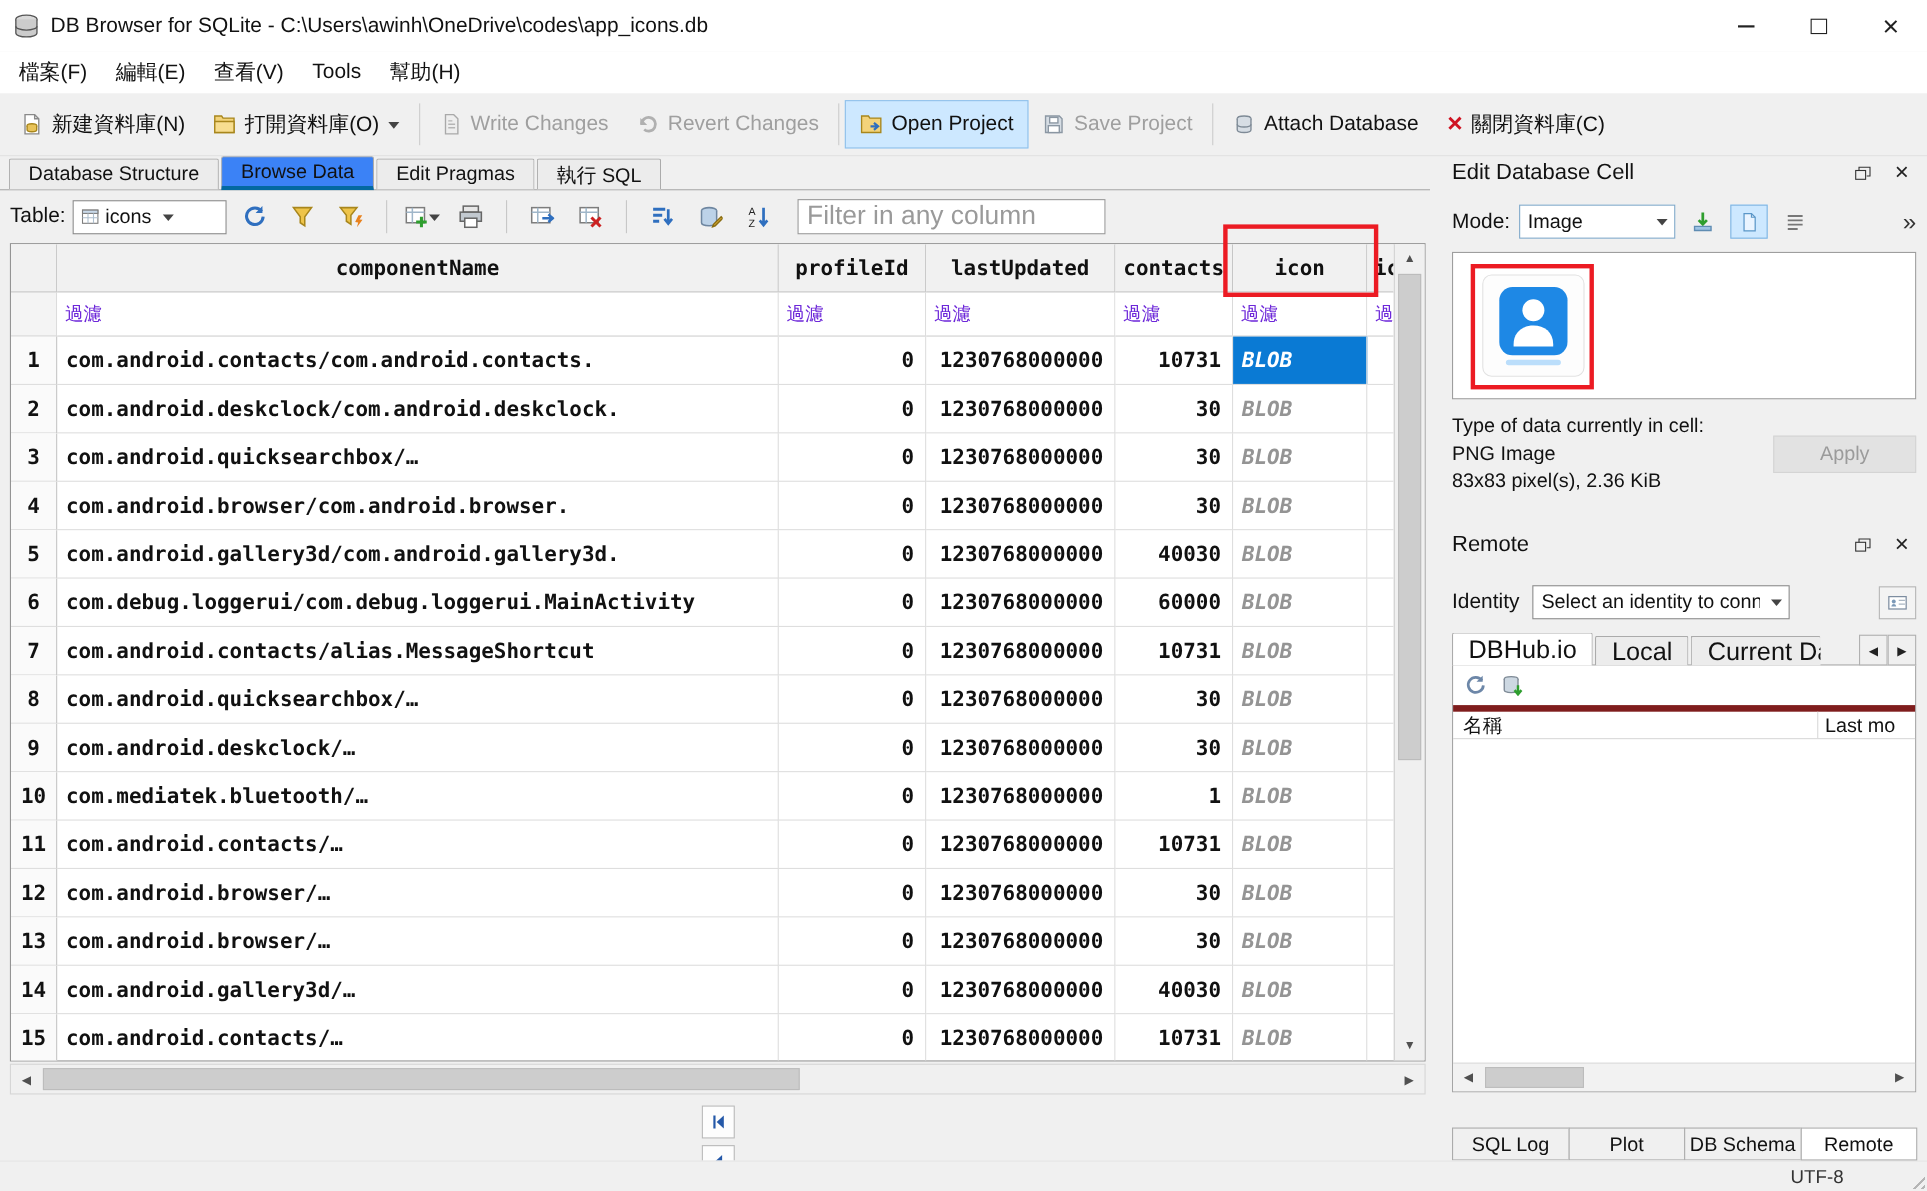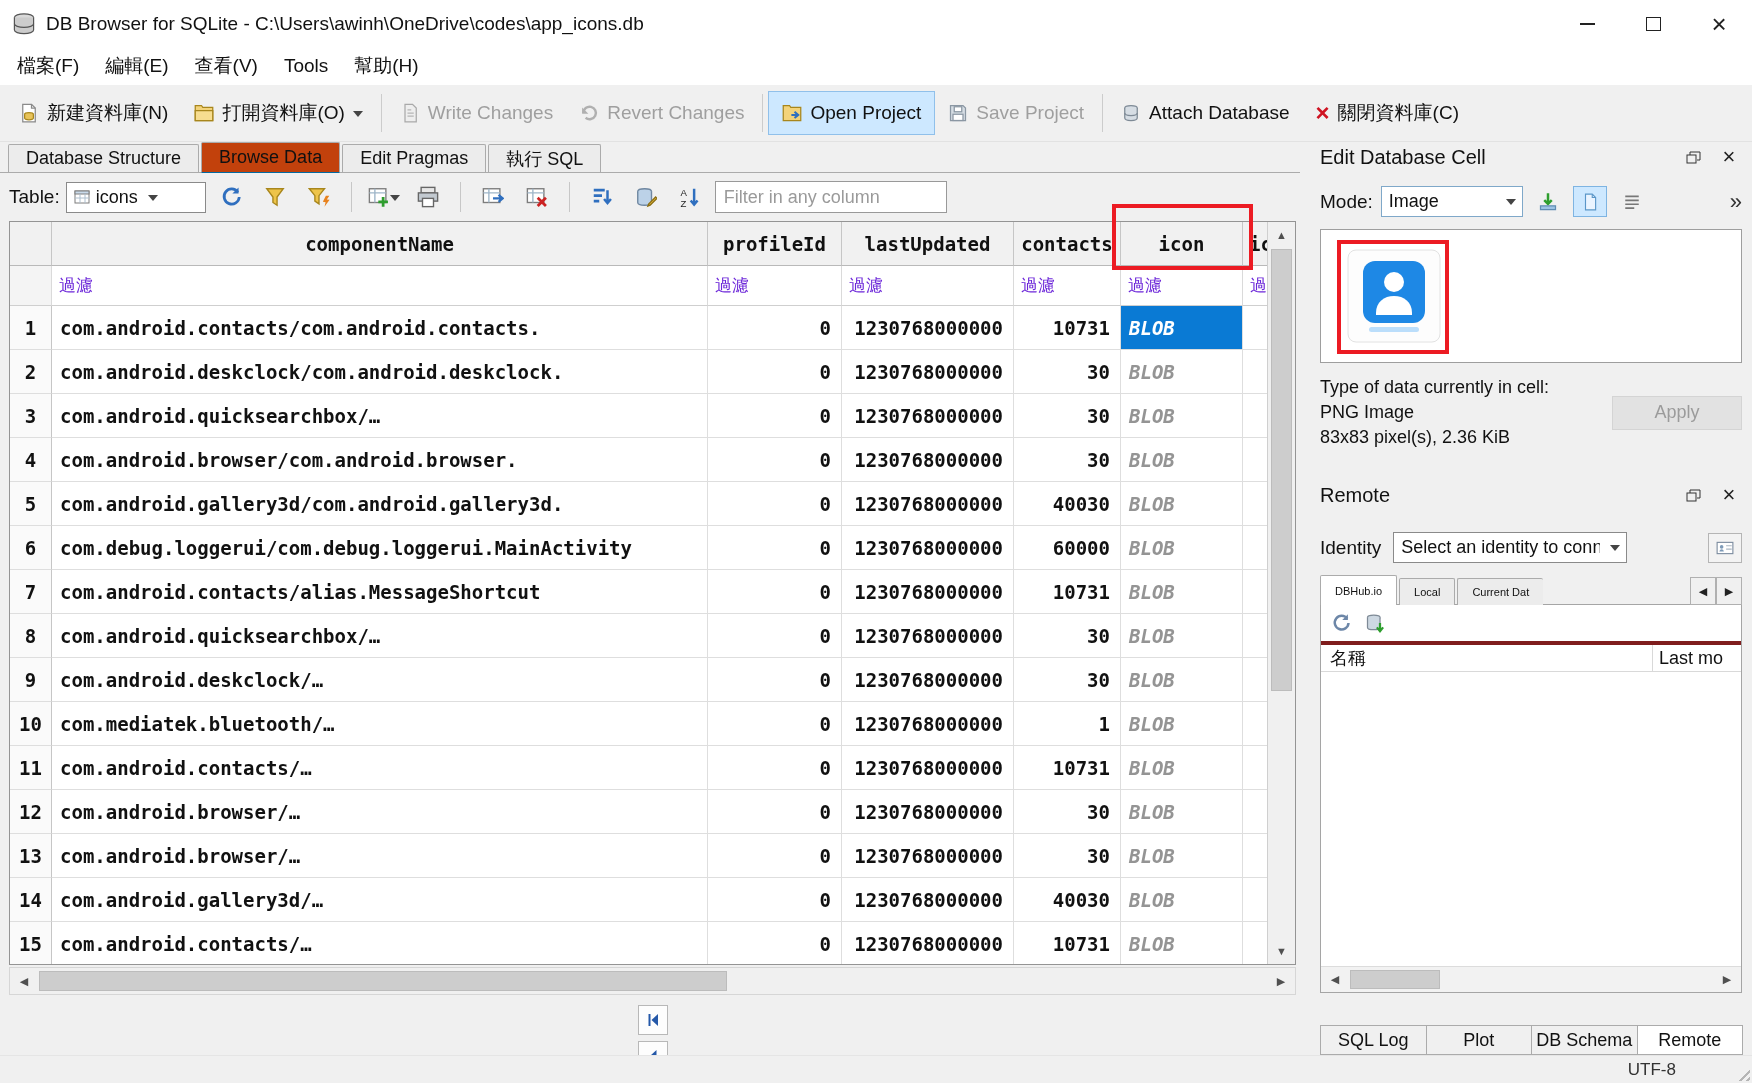--- a/index.html
+++ b/index.html
@@ -31,30 +31,30 @@
   .closex { font-size:24px; font-weight:700; color:#cf1322; line-height:1; }
 
   
   .workspace { height:913px; position:relative; }
   .left-pane { position:absolute; left:0; top:0; width:1308px; height:100%; }
   .right-pane { position:absolute; left:1316px; right:0; top:0; height:100%; display:flex; flex-direction:column; padding:0 10px 0 4px; }
 
   
   .tabbar { height:31px; display:flex; align-items:flex-end; padding-left:8px; border-bottom:1px solid #ababab; width:1300px; }
   .tab { height:28px; padding:0 17px; display:flex; align-items:center; border:1px solid #ababab; border-bottom:none; background:#ececec; margin-right:2px; font-size:18px; border-radius:2px 2px 0 0; }
-  .tab.active { background:#c2410c; height:31px; margin-bottom:-1px; border-bottom:1px solid #0369a1; z-index:2; }
+  .tab.active { background:#3b82f6; height:31px; margin-bottom:-1px; border-bottom:4px solid #0369a1; z-index:2; }
 
   
   .browse-bar { height:48px; display:flex; align-items:center; padding-left:9px; gap:6px; }
   .lbl { font-size:19px; }
   .combo { background:#fff; border:1px solid #8a8a8a; height:31px; display:flex; align-items:center; padding:0 6px 0 7px; gap:6px; }
   .combo-arrow { width:0; height:0; border:5px solid transparent; border-top:6px solid #444; margin-top:6px; margin-left:4px; }
   .ibtn { width:38px; height:36px; display:flex; align-items:center; justify-content:center; }
   .vsep { width:1px; height:30px; background:#c7c7c7; margin:0 7px; }
-  .filter-any { width:232px; height:32px; border:1px solid #999; padding:0 8px; font-size:18px; font-family:"Liberation Sans",sans-serif; }
+  .filter-any { width:280px; height:32px; border:1px solid #999; padding:0 8px; font-size:24px; font-family:"Liberation Sans",sans-serif; margin-left:10px; }
   .filter-any::placeholder { color:#9a9a9a; }
 
   
   .tframe { display:flex; width:1287px; margin-left:9px; border:1px solid #949494; background:#fff; height:744px; }
   .tgrid { width:1258px; overflow:hidden; }
   .hrow,.frow,.trow { display:flex; }
   .col-rn   { width:42px;  flex:none; }
   .col-name { width:656px; flex:none; }
   .col-pid  { width:134px; flex:none; }
   .col-upd  { width:172px; flex:none; }
@@ -105,28 +105,28 @@
   .info-row { display:flex; margin-top:12px; }
   .info-text { font-size:18px; line-height:25px; }
   .apply-btn { margin-left:auto; width:130px; height:34px; background:#e2e2e2; border:1px solid #d4d4d4; color:#9b9b9b; display:flex; align-items:center; justify-content:center; font-size:18px; align-self:center; }
 
   .panel-remote { flex:1; display:flex; flex-direction:column; }
   .identity-row { display:flex; align-items:center; margin-top:22px; }
   .id-combo { width:234px; height:31px; margin-left:12px; }
   .id-combo .val { margin-right:auto; overflow:hidden; white-space:nowrap; }
   .id-btn { margin-left:auto; width:34px; height:30px; border:1px solid #b5b5b5; background:#f3f3f3; display:flex; align-items:center; justify-content:center; }
   .rtabs { margin-top:12px; display:flex; align-items:flex-end; height:30px; position:relative; padding-right:56px; }
-  .rtab { height:27px; padding:0 14px; display:flex; align-items:center; border:1px solid #ababab; border-bottom:none; background:#ececec; margin-right:2px; font-size:11px; border-radius:2px 2px 0 0; white-space:nowrap; }
+  .rtab { height:27px; padding:0 14px; display:flex; align-items:center; border:1px solid #ababab; border-bottom:none; background:#ececec; margin-right:2px; font-size:23px; border-radius:2px 2px 0 0; white-space:nowrap; }
   .rtab.active { background:#fff; height:30px; z-index:2; }
   .rtab.cut { max-width:118px; overflow:hidden; margin-right:0; border-right:none; }
   .tab-scroll { position:absolute; right:0; bottom:0; display:flex; z-index:3; }
   .tsbtn { width:26px; height:28px; border:1px solid #b0b0b0; background:#f0f0f0; display:flex; align-items:center; justify-content:center; font-size:11px; color:#222; }
   .rcontent { border:1px solid #a5a5a5; background:#fff; flex:1; display:flex; flex-direction:column; margin-top:-1px; }
   .rtoolbar { height:36px; display:flex; align-items:center; gap:14px; padding-left:10px; }
-  .rlist-header { display:flex; height:31px; border-top:4px solid #7f1d1d; border-bottom:1px solid #d9d9d9; font-size:18px; }
+  .rlist-header { display:flex; height:31px; border-top:6px solid #7f1d1d; border-bottom:1px solid #d9d9d9; font-size:18px; }
   .rlh-name { flex:1; display:flex; align-items:center; padding-left:9px; border-right:1px solid #d9d9d9; }
   .rlh-last { width:88px; display:flex; align-items:center; padding-left:6px; overflow:hidden; white-space:nowrap; }
   .rlist-empty { flex:1; }
   .rhscroll { height:26px; border-top:1px solid #dcdcdc; background:#f2f2f2; display:flex; align-items:stretch; }
   .rthumb { position:absolute; left:1px; top:3px; bottom:3px; width:90px; background:#cdcdcd; border:1px solid #bcbcbc; }
 
   .dock-tabs { height:30px; margin-top:32px; display:flex; flex:none; }
   .dtab { flex:1; display:flex; align-items:center; justify-content:center; border:1px solid #ababab; background:#f0f0f0; font-size:18px; margin-right:-1px; white-space:nowrap; }
   .dtab.active { background:#fff; z-index:2; }
 

